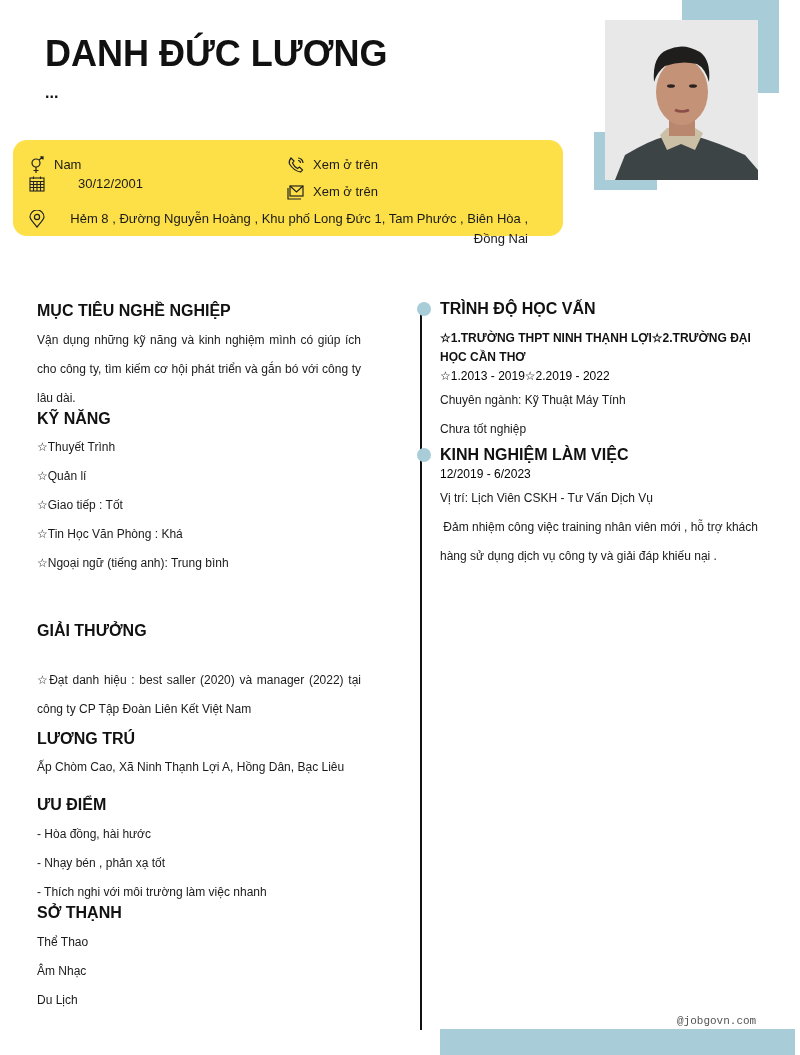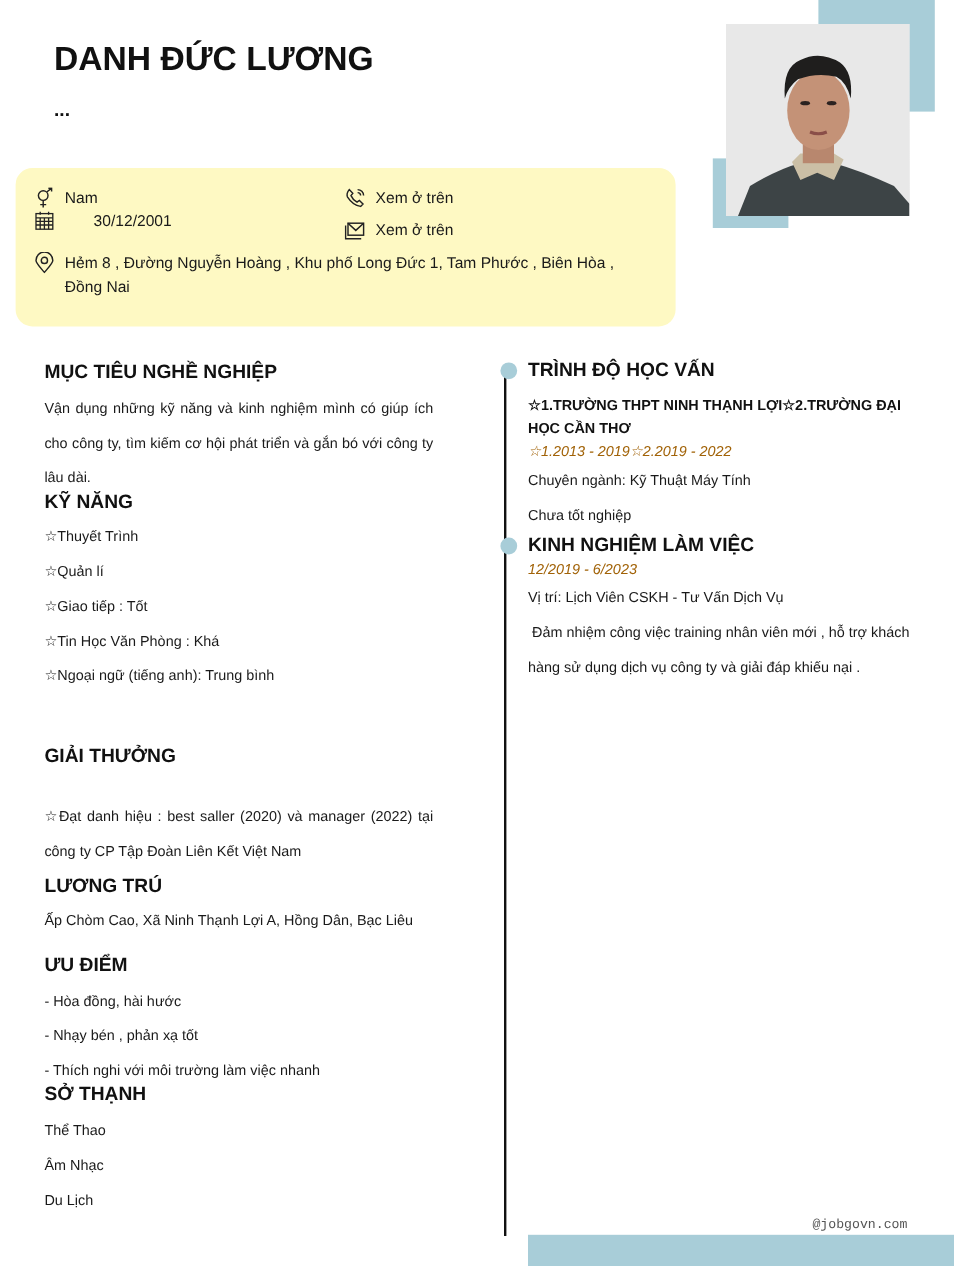--- a/index.html
+++ b/index.html
@@ -8,24 +8,24 @@
 
   .deco { position: absolute; background: #a8cdd8; }
   .deco-top { left: 682px; top: 0; width: 97px; height: 93px; }
   .deco-bottom-left { left: 594px; top: 132px; width: 63px; height: 58px; }
   .deco-footer { left: 440px; top: 1029px; width: 355px; height: 26px; }
 
   .photo { position: absolute; left: 605px; top: 20px; width: 153px; height: 160px; overflow: hidden;
            background: linear-gradient(180deg, #ececec 0%, #e2e2e2 100%); }
   .photo svg { display: block; width: 100%; height: 100%; }
 
-  .name { position: absolute; left: 45px; top: 33px; font-size: 28px; font-weight: bold; letter-spacing: 0px; color: #111; }
+  .name { position: absolute; left: 45px; top: 33px; font-size: 36px; font-weight: bold; letter-spacing: 0px; color: #111; }
   .subtitle { position: absolute; left: 45px; top: 84px; font-size: 16px; font-weight: bold; color: #111; }
 
-  .contact-box { position: absolute; left: 13px; top: 140px; width: 550px; height: 132px; background: #fef9c3; border-radius: 14px; }
+  .contact-box { position: absolute; left: 13px; top: 140px; width: 550px; height: 96px; background: #fde047; border-radius: 14px; text-align: right; }
   .contact-item { position: absolute; display: flex; align-items: flex-start; font-size: 13px; color: #1a1a1a; line-height: 20px; }
   .contact-item .ico { width: 18px; height: 18px; margin-right: 8px; flex-shrink: 0; margin-top: 1px; }
   .contact-item .ico svg { width: 18px; height: 18px; display: block; }
   .ci-gender { left: 15px; top: 15px; }
   .ci-dob { left: 15px; top: 34px; gap: 24px; }
   .ci-address { left: 15px; top: 69px; width: 500px; }
   .ci-phone { left: 274px; top: 15px; }
   .ci-email { left: 274px; top: 42px; }
 
   .section { position: absolute; }
@@ -33,21 +33,21 @@
   .body-text { font-size: 12px; line-height: 29px; color: #1a1a1a; }
   .justify { text-align: justify; }
 
   .left-col { left: 37px; width: 324px; }
   .right-col { left: 440px; width: 330px; }
 
   .timeline-line { position: absolute; left: 420px; top: 310px; width: 1.5px; height: 720px; background: #111; }
   .timeline-dot { position: absolute; width: 14px; height: 14px; border-radius: 50%; background: #a8cdd8; }
 
   .bold-sm { font-size: 12px; font-weight: bold; line-height: 19px; color: #111; }
-  .italic-sm { font-size: 12px; font-style: italic; line-height: 19px; color: #a16207; }
+  .italic-sm { font-size: 12px; line-height: 19px; color: #000000; }
 
   .watermark { position: absolute; left: 677px; top: 1015px; font-family: "Liberation Mono", monospace; font-size: 11px; color: #555; }
 </style>
 </head>
 <body>
 
 <div class="deco deco-top"></div>
 <div class="deco deco-bottom-left"></div>
 <div class="deco deco-footer"></div>
 

